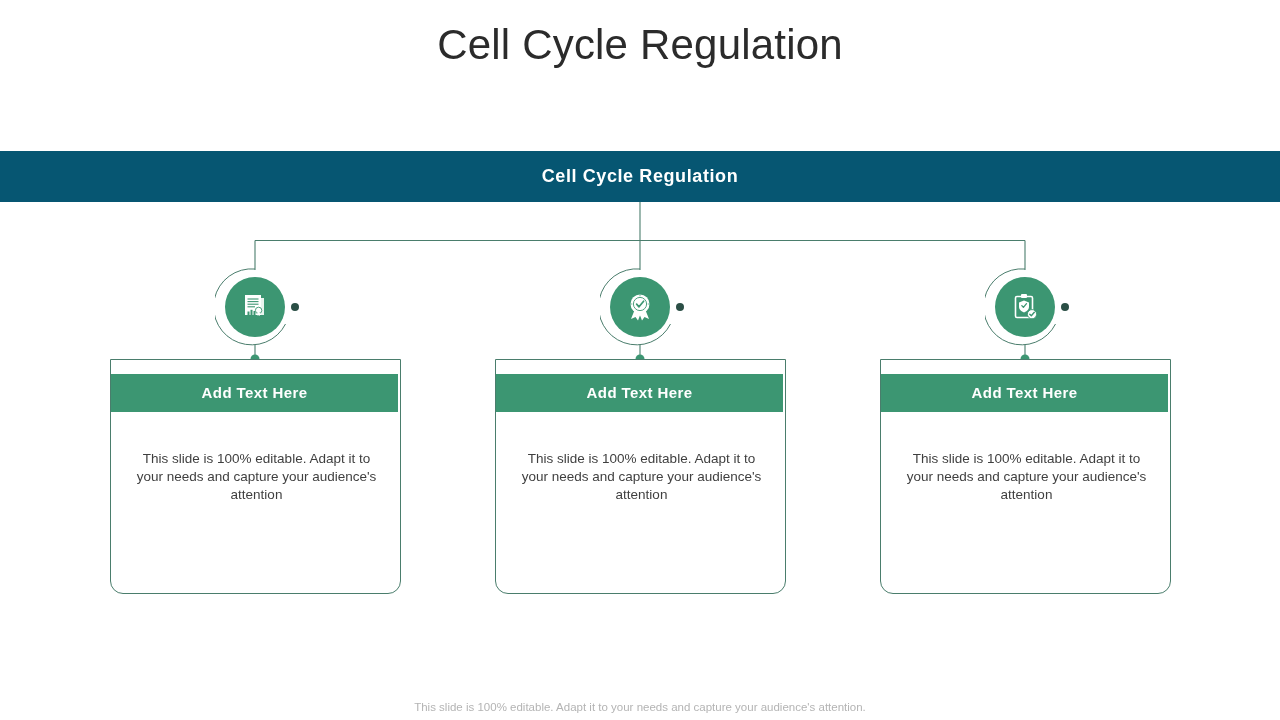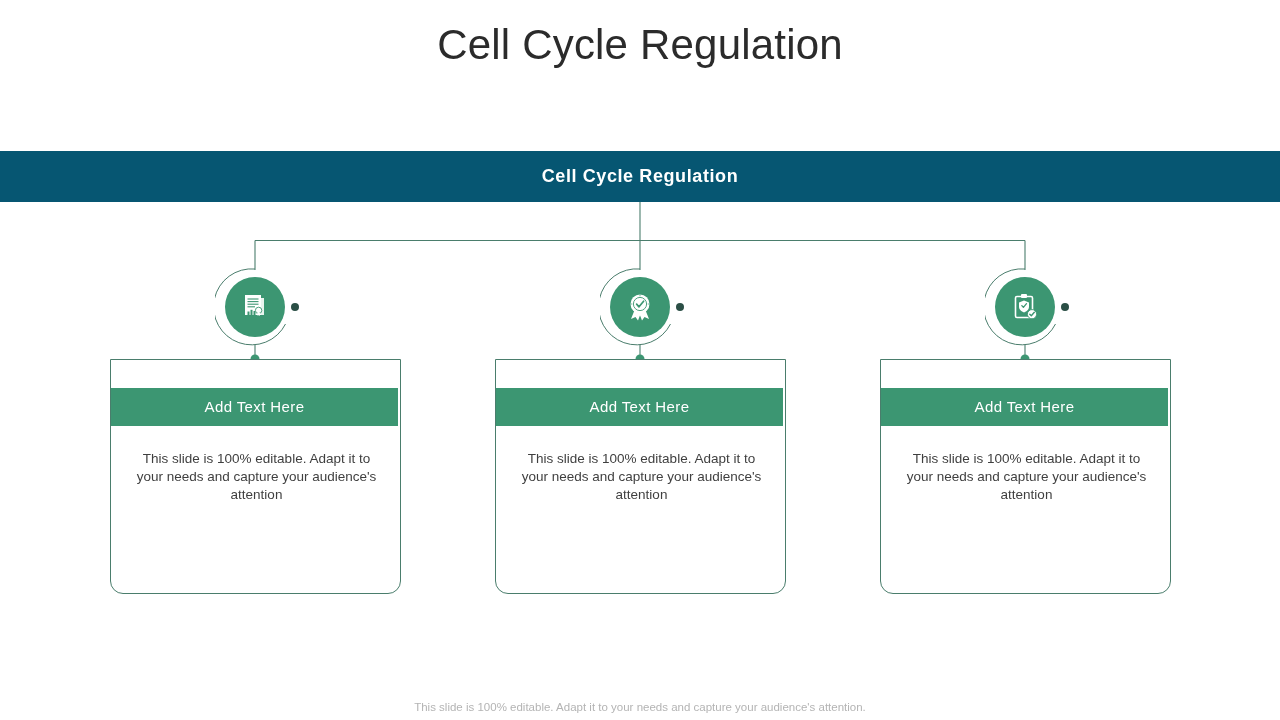--- a/index.html
+++ b/index.html
@@ -110,27 +110,27 @@
     border-radius: 0 0 13px 13px;
     background: #ffffff;
   }
   .card.c1 { left: 110px; }
   .card.c2 { left: 495px; }
   .card.c3 { left: 880px; }
 
   .card-header {
     position: absolute;
     left: 0px;
-    top: 28px;
+    top: 14px;
     width: 287px;
     height: 38px;
     background: #3c9672;
     color: #ffffff;
     font-size: 15px;
-    font-weight: 400;
+    font-weight: 700;
     line-height: 38px;
     text-align: center;
     letter-spacing: 0.4px;
   }
 
   .card-body {
     position: absolute;
     left: 18px;
     top: 90px;
     width: 255px;

